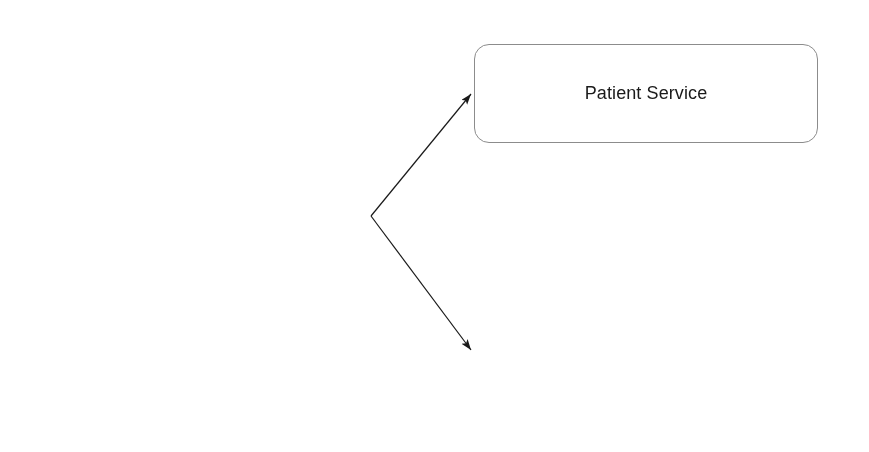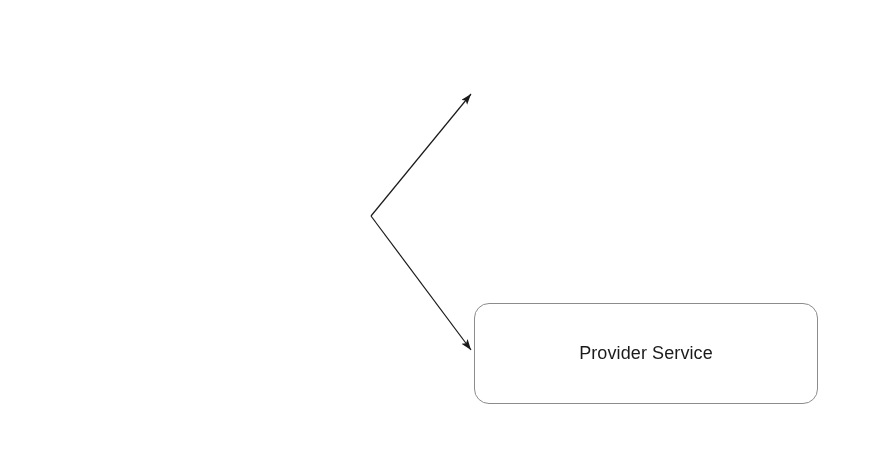--- a/index.html
+++ b/index.html
@@ -74,18 +74,18 @@
     <defs>
       <marker id="arrowhead" markerWidth="10" markerHeight="10" refX="9" refY="3.2" orient="auto" markerUnits="strokeWidth">
         <path d="M0,0 L9,3.2 L0,6.4 L2.1,3.2 z" fill="#1a1a1a"></path>
       </marker>
     </defs>
     <line x1="371" y1="216" x2="471" y2="94" stroke="#1a1a1a" stroke-width="1.2" marker-end="url(#arrowhead)"></line>
     <line x1="371" y1="216" x2="471" y2="350" stroke="#1a1a1a" stroke-width="1.2" marker-end="url(#arrowhead)"></line>
   </svg>
 
 
+  <div class="node" id="node-patient">
+    <span class="node-label">Patient Service</span>
+  </div>
 
-  <div class="node" id="node-provider">
-    <span class="node-label">Provider Service</span>
-  </div>
 
 </div>
 
 </body></html>

